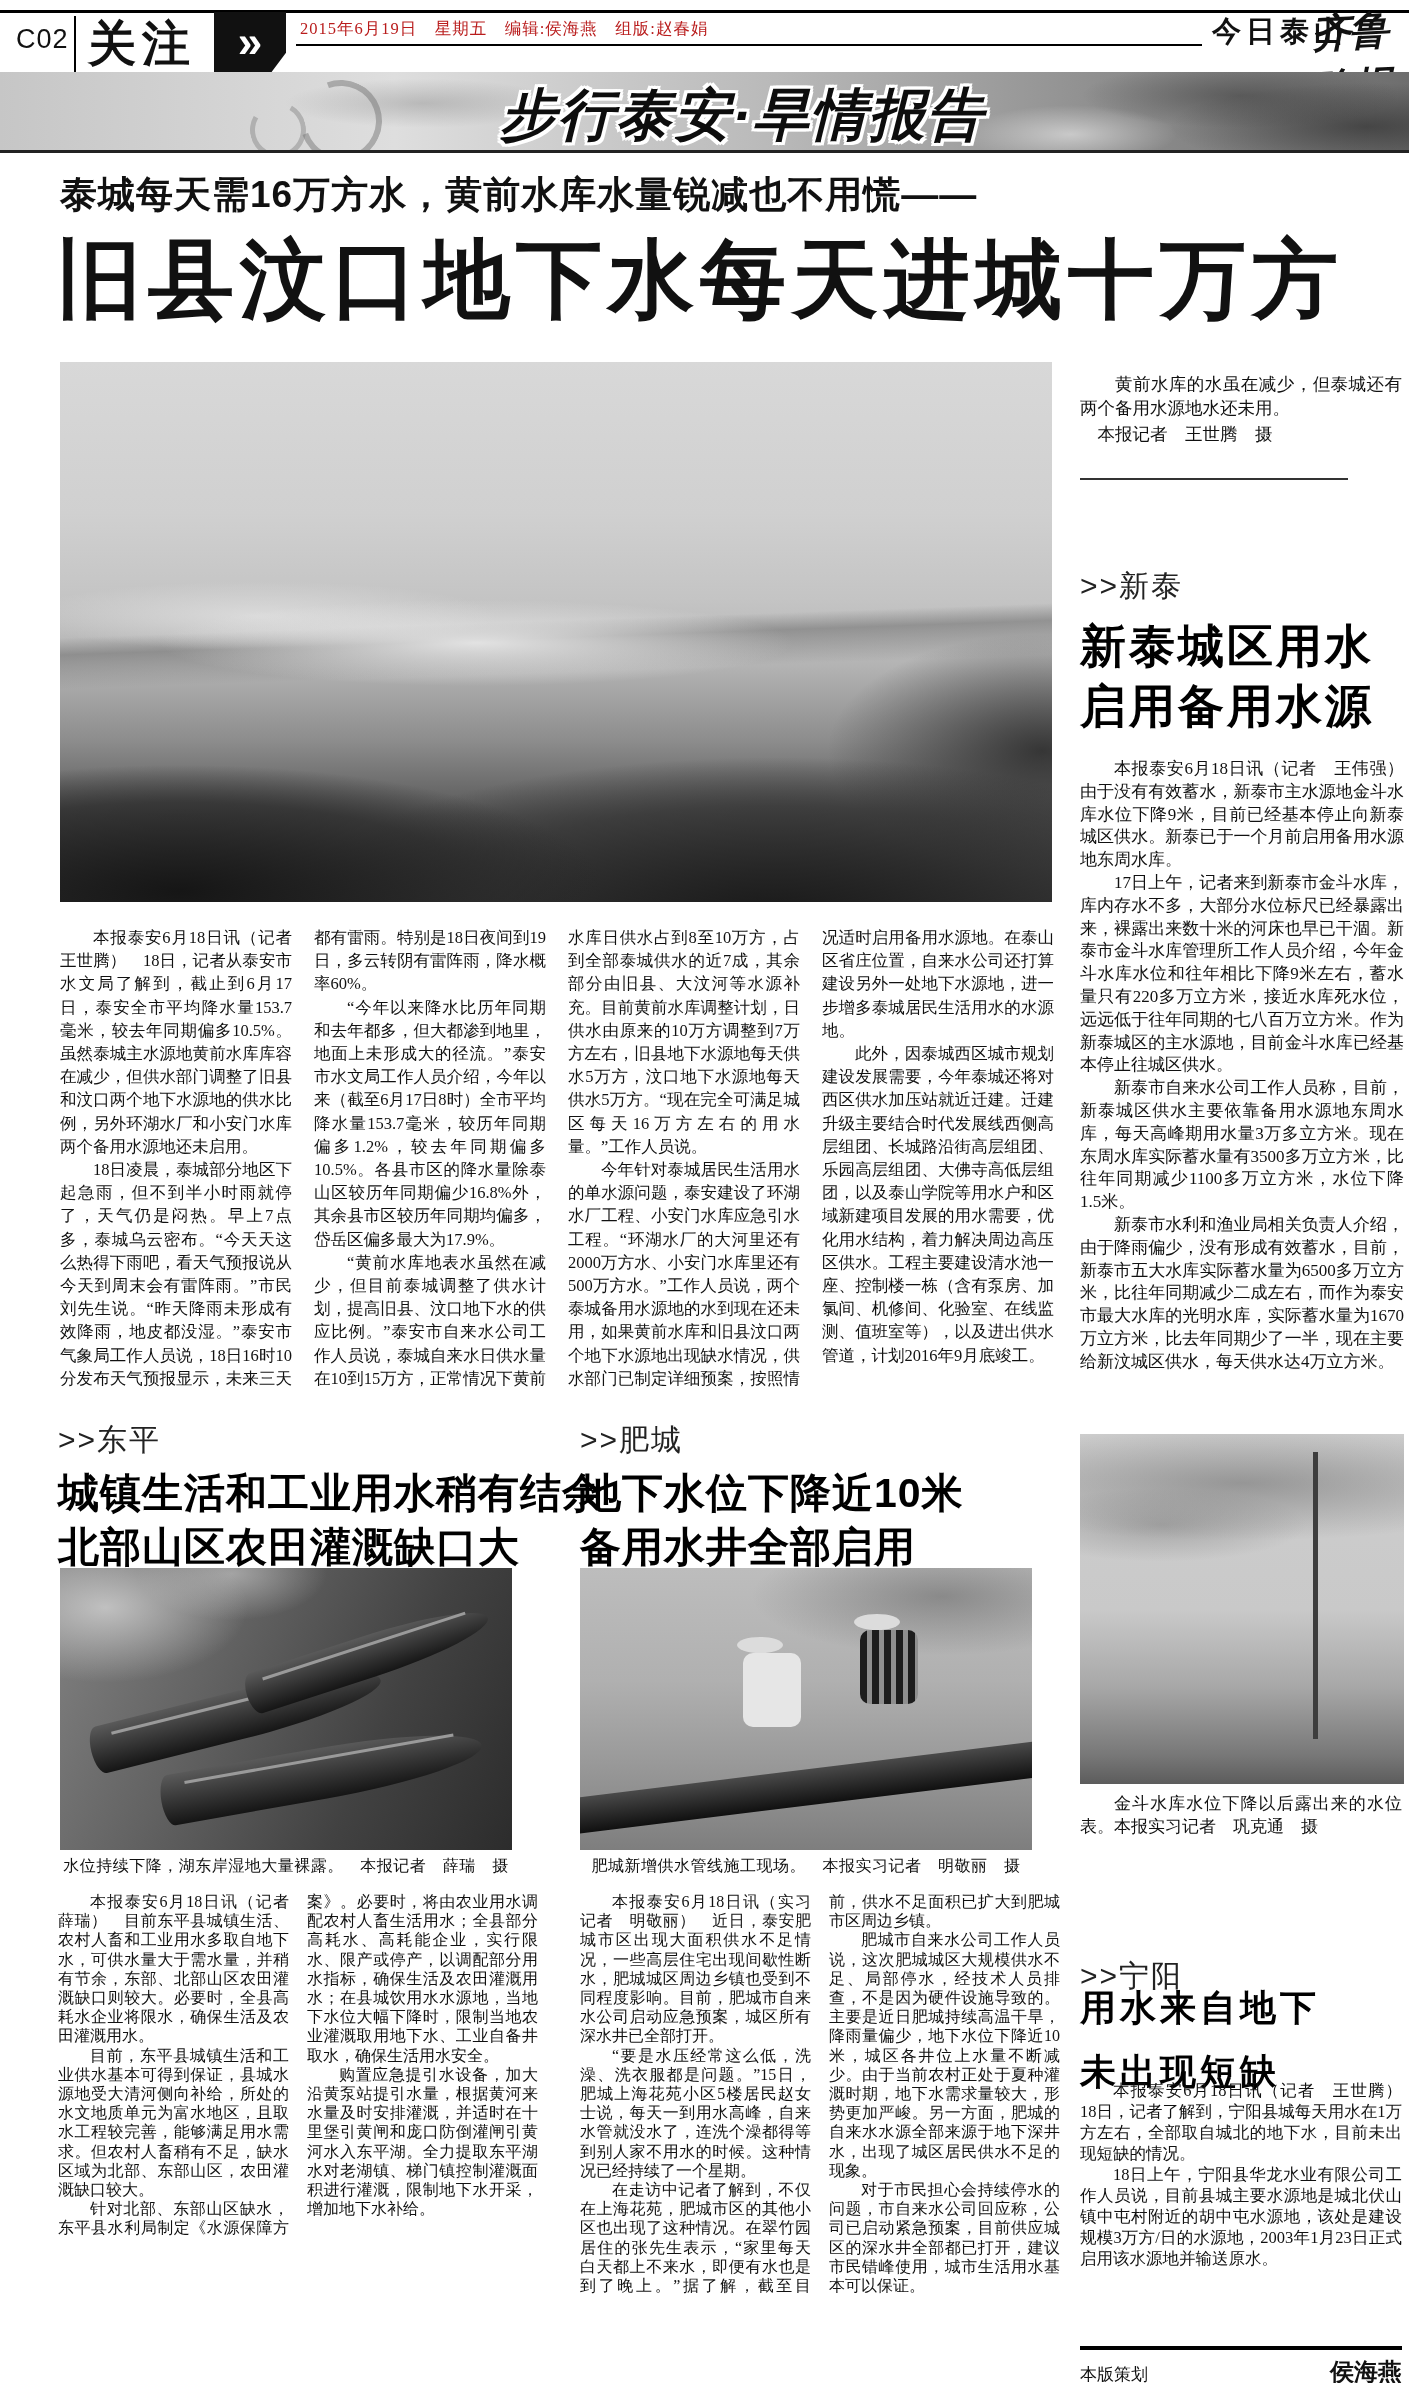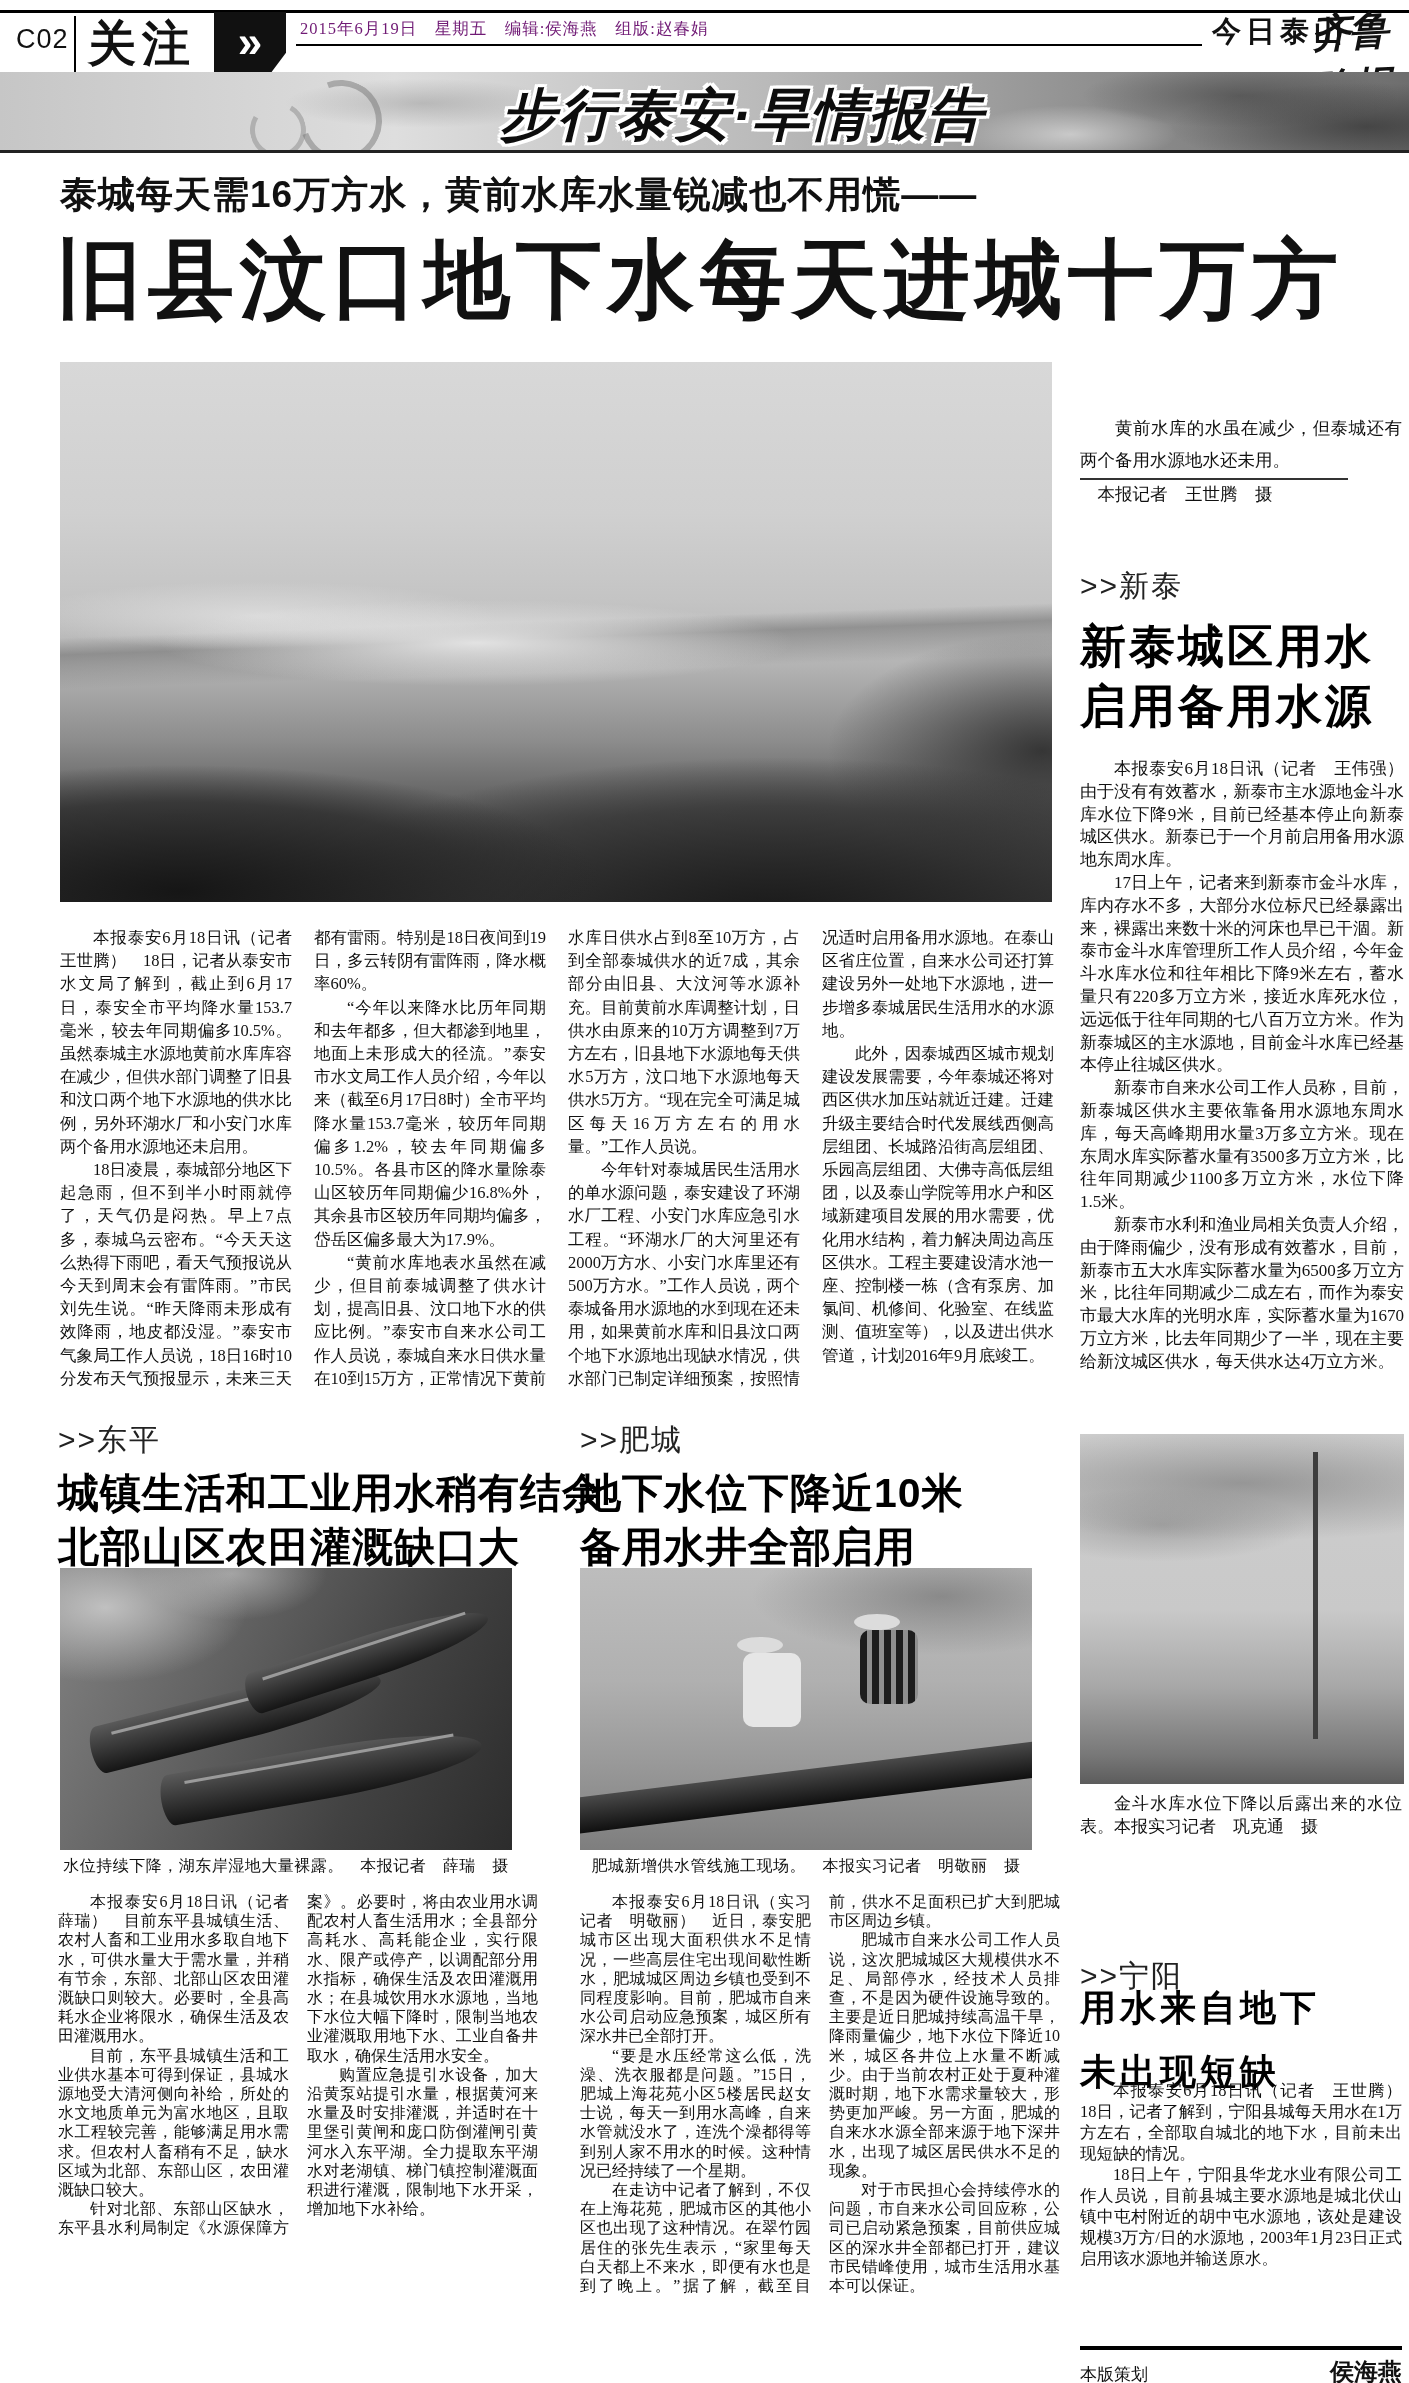--- a/index.html
+++ b/index.html
@@ -7,21 +7,21 @@
         font-family:"Liberation Serif","DejaVu Serif",serif;color:#111;overflow:hidden;}
   .abs{position:absolute;}
   
   .toprule{left:0;top:10px;width:1409px;height:3px;background:#000;}
   .pageno{left:16px;top:24px;font-family:"Liberation Sans",sans-serif;font-size:27px;letter-spacing:1px;}
   .vdiv{left:74px;top:16px;width:2px;height:56px;background:#000;}
   .section-title{left:88px;top:12px;font-family:"Liberation Sans",sans-serif;font-size:48px;font-weight:bold;letter-spacing:6px;}
   .chev-box{left:214px;top:12px;width:72px;height:60px;background:#111;color:#fff;
             display:flex;align-items:center;justify-content:center;font-size:44px;font-weight:bold;
             clip-path:polygon(0 0,100% 0,100% 68%,80% 100%,0 100%);font-family:"Liberation Sans",sans-serif;}
-  .dateline{left:300px;top:18px;font-size:16.5px;letter-spacing:1px;color:#701a75;}
+  .dateline{left:300px;top:18px;font-size:16.5px;letter-spacing:1px;color:#b91c1c;}
   .daterule{left:296px;top:44px;width:906px;height:2px;background:#000;}
   .edition{left:1212px;top:12px;font-size:29px;font-weight:bold;letter-spacing:5px;}
   .masthead{left:1312px;top:4px;font-size:40px;font-weight:bold;font-style:italic;
             font-family:"DejaVu Serif",serif;transform:rotate(-3deg);letter-spacing:-2px;}
   
   .banner{left:0;top:72px;width:1409px;height:78px;
           background:
             radial-gradient(ellipse 16% 60% at 88% 30%,rgba(60,60,60,.55),transparent 70%),
             radial-gradient(ellipse 20% 80% at 97% 70%,rgba(40,40,40,.6),transparent 70%),
             radial-gradient(ellipse 10% 50% at 76% 80%,rgba(255,255,255,.5),transparent 75%),
@@ -43,21 +43,21 @@
   .photo{overflow:hidden;}
   .photo-main{left:60px;top:362px;width:992px;height:540px;
         background:
           radial-gradient(ellipse 55% 30% at 12% 98%,rgba(20,20,20,.95),rgba(40,40,40,.7) 55%,transparent 78%),
           radial-gradient(ellipse 62% 36% at 72% 102%,rgba(25,25,25,.95),rgba(50,50,50,.7) 55%,transparent 80%),
           radial-gradient(ellipse 30% 30% at 99% 72%,rgba(45,45,45,.9),transparent 72%),
           radial-gradient(ellipse 40% 10% at 42% 52%,rgba(235,235,235,.9),transparent 80%),
           radial-gradient(ellipse 30% 8% at 20% 47%,rgba(225,225,225,.8),transparent 80%),
           linear-gradient(178deg,transparent 48%,rgba(110,110,110,.55) 51%,transparent 57%),
           linear-gradient(#d8d8d8 0%,#d0d0d0 28%,#c4c4c4 44%,#b4b4b4 56%,#8d8d8d 70%,#575757 84%,#343434 100%);}
-  .lead-caption{left:1080px;top:412px;width:322px;font-size:17.5px;line-height:32px;text-align:justify;}
+  .lead-caption{left:1080px;top:372px;width:322px;font-size:17.5px;line-height:24px;text-align:justify;}
   .lead-caption p{margin:0;text-indent:2em;}
   .lead-caption .credit{text-indent:1em;margin-top:2px;}
   .caption-rule{left:1080px;top:478px;width:268px;height:2px;background:#333;}
   .main-cols{left:60px;top:926px;width:994px;height:470px;column-count:4;column-gap:22px;
           font-size:16.5px;line-height:23.2px;text-align:justify;overflow:hidden;}
   .main-cols p,.body p{margin:0;text-indent:2em;}
   
   .marker{font-family:"Liberation Sans",sans-serif;font-size:30px;letter-spacing:2px;color:#222;}
   .sec-head{font-family:"Liberation Sans",sans-serif;font-weight:900;color:#000;margin:0;}
   .body{text-align:justify;overflow:hidden;}

